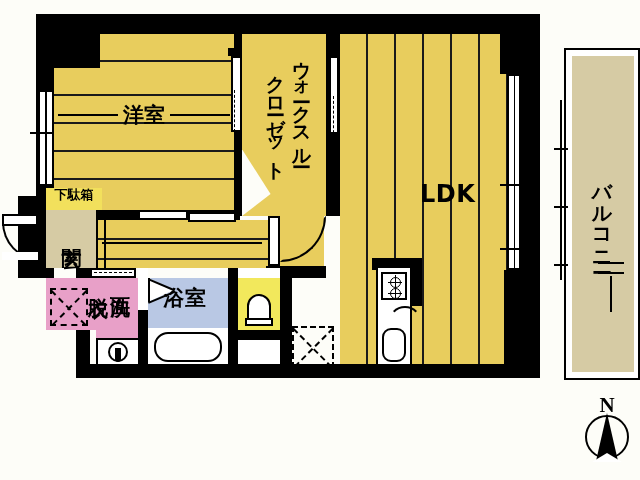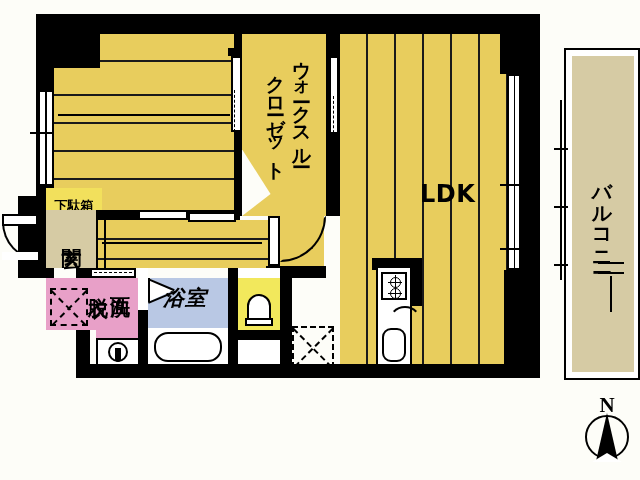--- a/index.html
+++ b/index.html
@@ -50,21 +50,21 @@
   
   .label {
     position: absolute;
     color: #000;
     font-weight: 700;
     line-height: 1.02;
     white-space: pre;
     text-align: center;
     pointer-events: none;
   }
-  .label-h { font-size: 21px; letter-spacing: 1px; font-style: italic; }
+  .label-h { font-size: 21px; letter-spacing: 1px; }
   .label-v {
     writing-mode: vertical-rl;
     text-orientation: upright;
     font-size: 19px;
     letter-spacing: 0px;
   }
   .label-small { font-size: 13px; font-weight: 700; }
   .label-ldk { font-size: 24px; font-weight: 700; letter-spacing: 0.5px; }
 
   
@@ -206,20 +206,21 @@
   <div class="abs wall" style="left:36px; top:14px; width:66px; height:58px;"></div>
 
   <div class="abs wall" style="left:500px; top:14px; width:40px; height:60px;"></div>
 
   <div class="abs grainH" style="left:100px; top:34px; width:134px; height:34px;"></div>
   <div class="abs grainH" style="left:54px; top:68px; width:180px; height:132px;"></div>
   <div class="abs grainH" style="left:100px; top:200px; width:134px; height:14px;"></div>
 
   <div class="ruled" style="left:58px; top:100px; width:172px; height:30px;">
     <span class="rule"></span>
+    <span class="txt">洋室</span>
     <span class="rule"></span>
   </div>
 
   <div class="abs wall" style="left:36px; top:86px; width:18px; height:4px;"></div>
   <div class="abs window" style="left:38px; top:90px; width:16px; height:96px;"></div>
   <div class="abs winline" style="left:45px; top:90px; width:1.5px; height:96px;"></div>
   <div class="abs winline" style="left:30px; top:132px; width:22px; height:1.5px;"></div>
   <div class="abs wall" style="left:36px; top:186px; width:18px; height:8px;"></div>
 
   <div class="abs wall" style="left:228px; top:48px; width:14px; height:8px;"></div>
@@ -282,21 +283,21 @@
   <div class="abs window" style="left:138px; top:210px; width:50px; height:10px;"></div>
   <div class="abs window" style="left:188px; top:212px; width:48px; height:10px;"></div>
 
   <div class="abs window" style="left:268px; top:216px; width:12px; height:50px;"></div>
   <div class="abs arc" style="left:280px; top:216px; width:46px; height:46px;
               border-color: transparent #000 #000 transparent;
               border-radius:0 0 100% 0;"></div>
   <div class="abs wall" style="left:266px; top:266px; width:60px; height:12px;"></div>
 
   <div class="abs floorShoe" style="left:46px; top:188px; width:56px; height:22px;"></div>
-  <div class="label label-small" style="left:49px; top:199px; width:50px;">下駄箱</div>
+  <div class="label label-small" style="left:49px; top:188px; width:50px;">下駄箱</div>
 
   <div class="abs floorBeige" style="left:46px; top:210px; width:50px; height:58px;"></div>
   <div class="label" style="left:52px; top:214px; width:40px; font-size:20px; font-weight:700; line-height:1.1;"><span style="writing-mode:vertical-rl; text-orientation:upright; display:inline-block;">玄関</span></div>
 
   <div class="abs white" style="left:2px; top:214px; width:36px; height:12px; border:2px solid #000; box-sizing:border-box;"></div>
   <div class="abs arc" style="left:2px; top:222px; width:36px; height:38px;
               border-color: transparent transparent #000 #000;
               border-radius: 0 0 0 100%;"></div>
   <div class="abs white" style="left:2px; top:252px; width:36px; height:8px; border:none;"></div>
 

